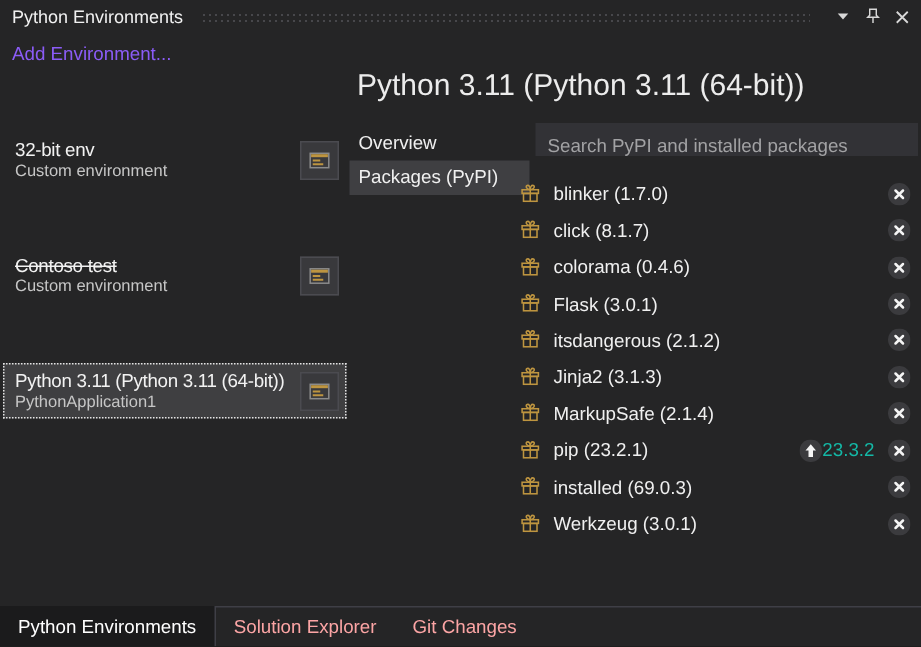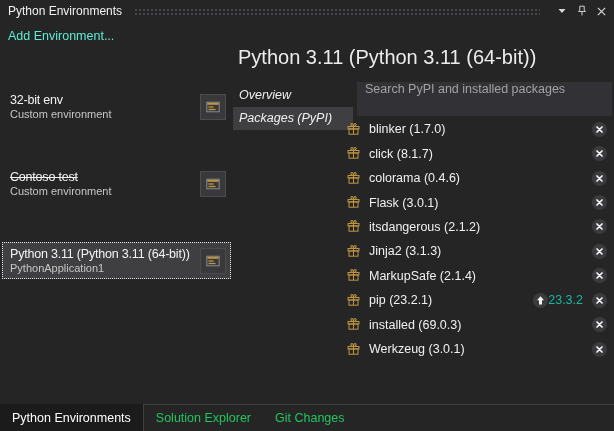--- a/index.html
+++ b/index.html
@@ -20,21 +20,21 @@
     background-image:radial-gradient(#47474b 0.9px, rgba(0,0,0,0) 1px);
     background-size:4px 4px;
   }
   .tb-btn {
     width:17px; height:17px; margin-left:3px; display:flex;
     align-items:center; justify-content:center; cursor:default;
   }
   
   .add-env {
     position:absolute; top:29px; left:8px; font-size:12.5px;
-    color:#5eead4; cursor:default; white-space:nowrap;
+    color:#8b5cf6; cursor:default; white-space:nowrap;
   }
   
   .env-list { position:absolute; top:48px; left:2px; width:229px; }
   .env-row {
     position:relative; height:37px; padding:3px 36px 3px 7px;
     display:flex; flex-direction:column; justify-content:center;
     border:1px dotted rgba(0,0,0,0); overflow:hidden;margin-top:40px;
   }
   .env-row.selected { background:#3f3f41; border:1px dotted #e4e4e4; }
   .env-name {
@@ -50,26 +50,26 @@
     display:flex; align-items:center; justify-content:center;
   }
   
   .detail-title {
     position:absolute; left:238px; top:46px; right:2px;
     font-size:20px; font-weight:400; color:#ececec; white-space:nowrap;
   }
   .side-tabs { position:absolute; left:233px; top:84px; width:120px; }
   .side-tab {
     height:23px; line-height:23px; padding-left:6px;
-    font-size:12.5px; color:#f0f0f0; white-space:nowrap; cursor:default;font-style:italic;
+    font-size:12.5px; color:#f0f0f0; white-space:nowrap; cursor:default;
   }
   .side-tab.selected { background:#3f3f42; }
   .search-box {
-    position:absolute; left:357px; top:82px; width:255px; height:34px;
-    background:#323236; display:flex; align-items:flex-start; padding:0 8px;
+    position:absolute; left:357px; top:82px; width:255px; height:22px;
+    background:#323236; display:flex; align-items:flex-end; padding:0 8px;
   }
   .search-box input {
     width:100%; background:rgba(0,0,0,0); border:none; outline:none;
     color:#dcdcdc; font-size:12.5px; font-family:"Liberation Sans", sans-serif;
   }
   .search-box input::placeholder { color:#a2a2a4; opacity:1; }
   
   .pkg-list { position:absolute; left:343px; top:117px; right:0; }
   .pkg-row { height:24.45px; display:flex; align-items:center; }
   .pkg-icon { width:15px; height:15px; margin:0 8px 0 3px; flex:none; }
@@ -82,21 +82,21 @@
   }
   .pkg-close { margin-right:7px; }
   
   .bottom-bar {
     position:absolute; left:0; right:0; bottom:0; height:27px;
     background:#252526; border-top:1px solid #3f3f46;
     display:flex; align-items:stretch;
   }
   .bottom-tab {
     display:flex; align-items:center; padding:0 12px;
-    font-size:12.5px; color:#22c55e; white-space:nowrap; cursor:default;
+    font-size:12.5px; color:#fca5a5; white-space:nowrap; cursor:default;
   }
   .bottom-tab.active {
     margin-top:-1px; background:#1b1b1c; color:#ffffff;
     border-right:1px solid #3f3f46;
   }
 </style>
 </head>
 <body>
 
 <div class="window">

